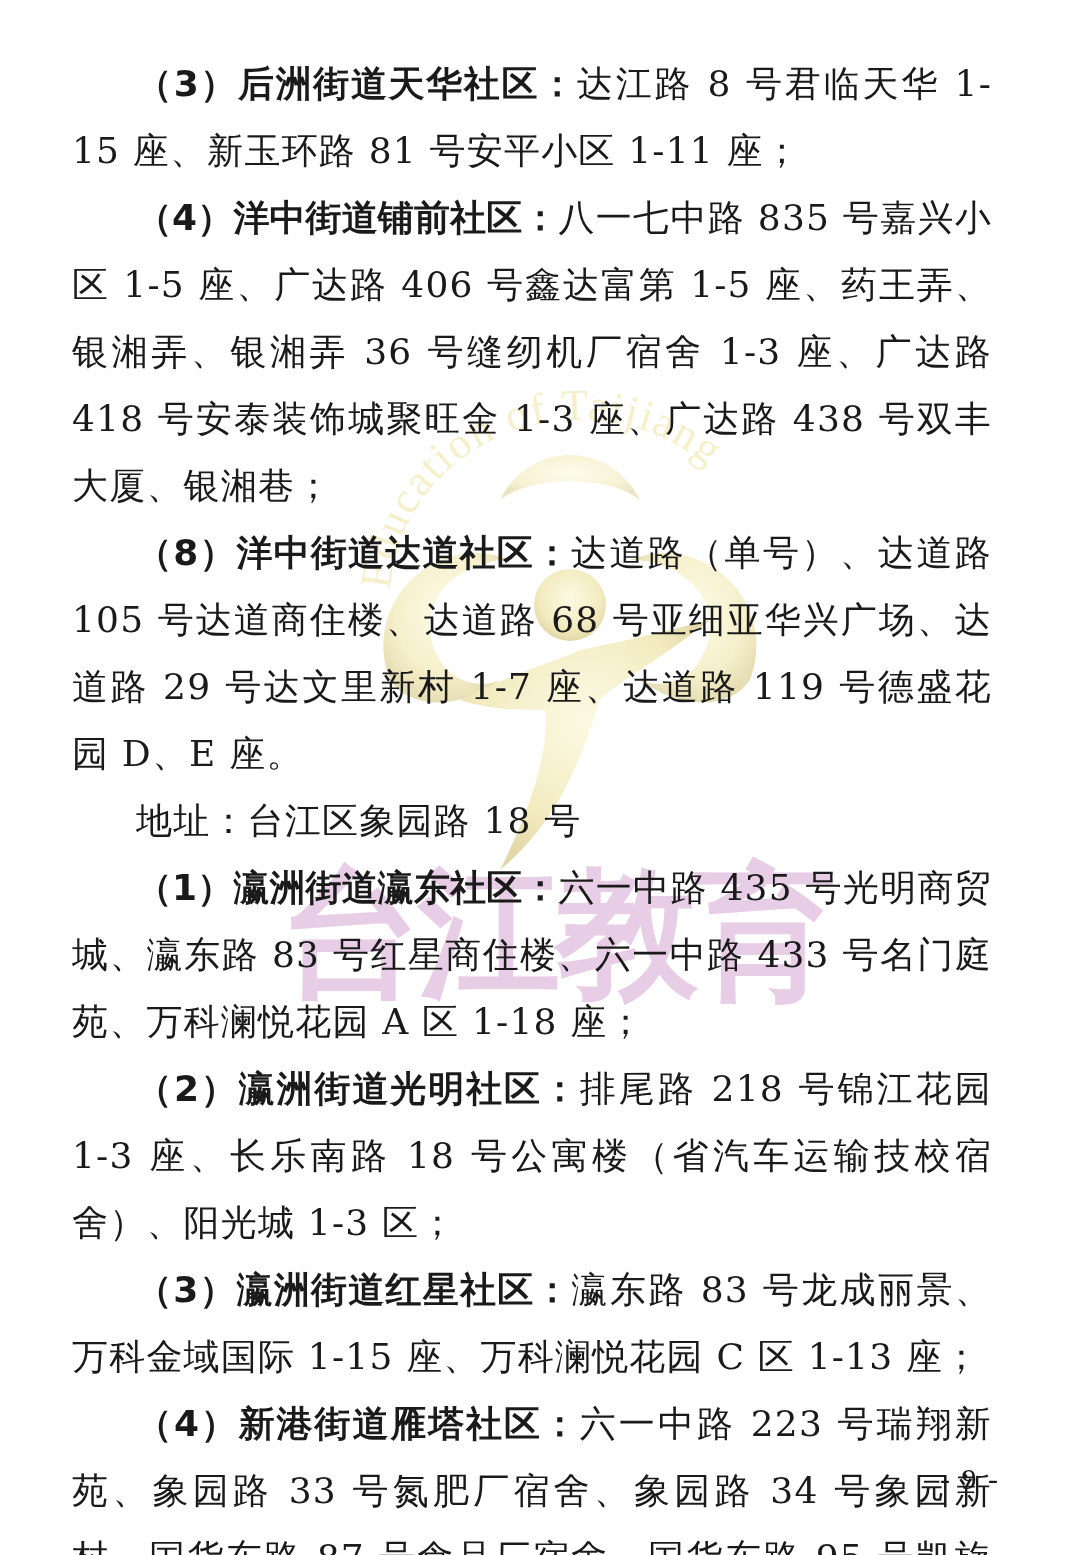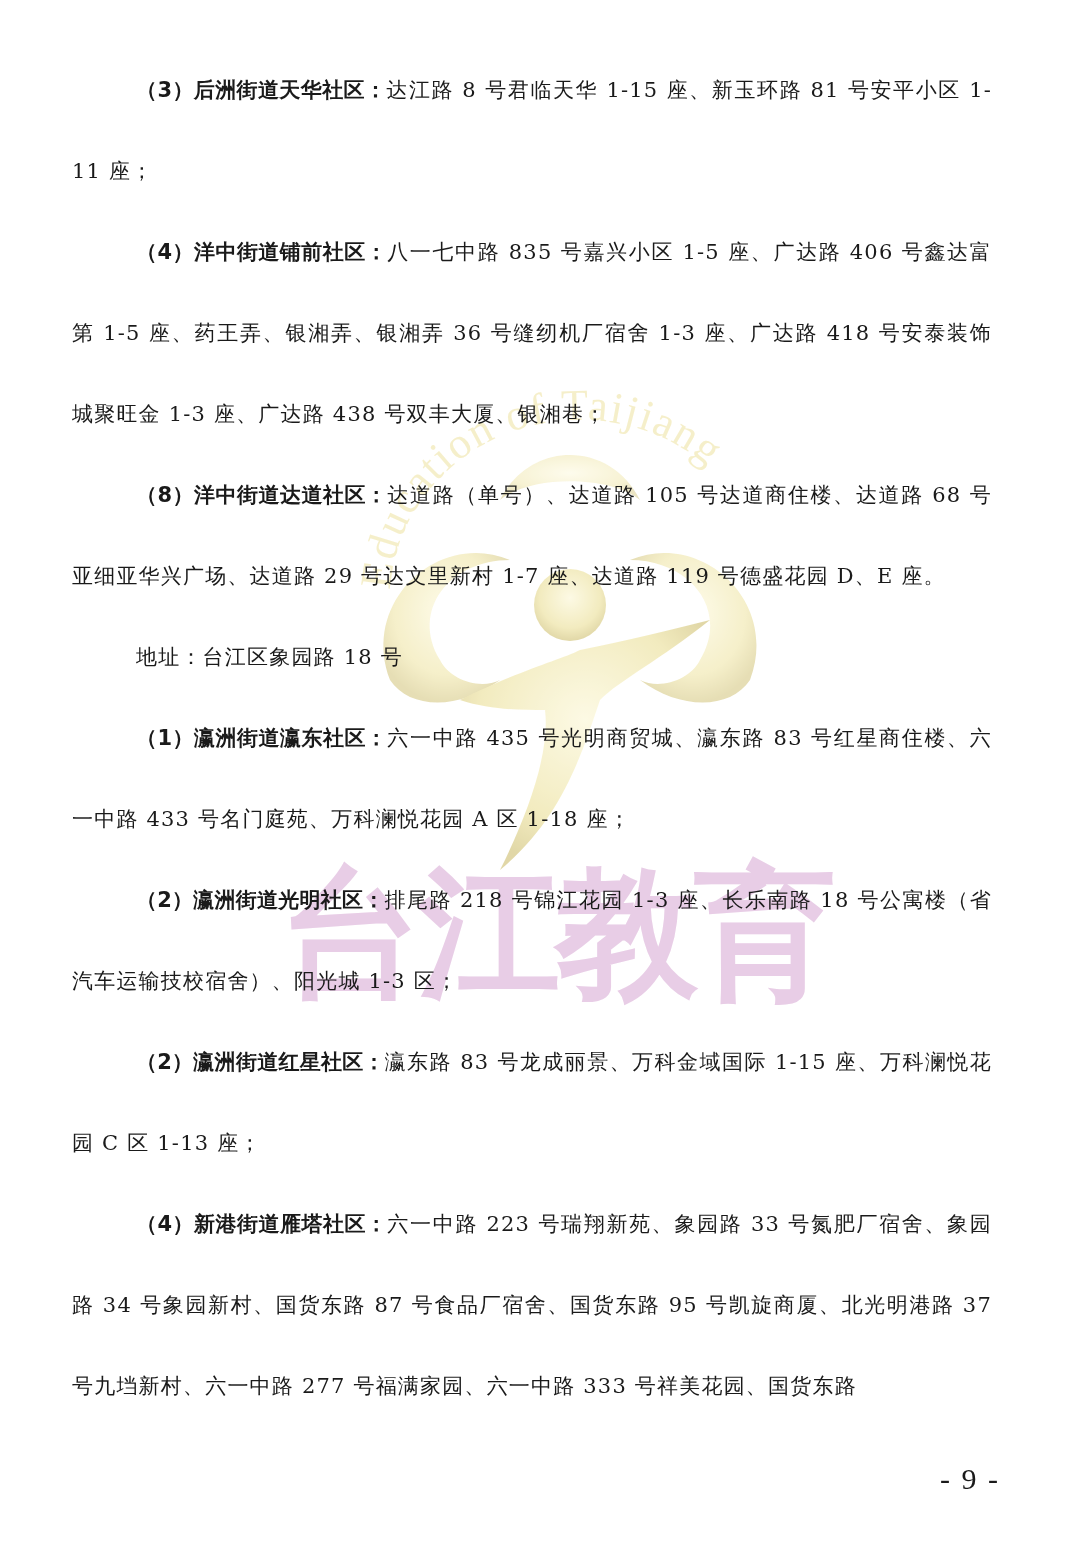--- a/index.html
+++ b/index.html
@@ -48,22 +48,22 @@
     }
     
     .content {
       position: absolute;
       left: 72px;
       top: 50px;
       width: 920px;
       z-index: 1;
     }
     .para {
-      font-size: 21px;
-      line-height: 81px;
+      font-size: 36px;
+      line-height: 67px;
       text-align: justify;
       text-align-last: left;
       margin: 0;
       letter-spacing: 1.2px;
     }
     .para.indent { text-indent: 64px; }
     .lead {
       font-weight: bold;
       font-family: "DejaVu Sans", "Liberation Sans", sans-serif;
       letter-spacing: 0px;
@@ -121,21 +121,21 @@
     <p class="para indent">
       <span>地址：台江区象园路 18 号</span>
     </p>
     <p class="para indent">
       <span class="lead">（1）瀛洲街道瀛东社区：</span><span>六一中路 435 号光明商贸城、瀛东路 83 号红星商住楼、六一中路 433 号名门庭苑、万科澜悦花园 A 区 1-18 座；</span>
     </p>
     <p class="para indent">
       <span class="lead">（2）瀛洲街道光明社区：</span><span>排尾路 218 号锦江花园 1-3 座、长乐南路 18 号公寓楼（省汽车运输技校宿舍）、阳光城 1-3 区；</span>
     </p>
     <p class="para indent">
-      <span class="lead">（2）瀛洲街道红星社区：</span><span>瀛东路 83 号龙成丽景、万科金域国际 1-15 座、万科澜悦花园 C 区 1-13 座；</span>
+      <span class="lead">（3）瀛洲街道红星社区：</span><span>瀛东路 83 号龙成丽景、万科金域国际 1-15 座、万科澜悦花园 C 区 1-13 座；</span>
     </p>
     <p class="para indent">
       <span class="lead">（4）新港街道雁塔社区：</span><span>六一中路 223 号瑞翔新苑、象园路 33 号氮肥厂宿舍、象园路 34 号象园新村、国货东路 87 号食品厂宿舍、国货东路 95 号凯旋商厦、北光明港路 37 号九垱新村、六一中路 277 号福满家园、六一中路 333 号祥美花园、国货东路</span>
     </p>
   </div>
 
   <div class="page-number">- 9 -</div>
 </div>
 
 </body></html>

